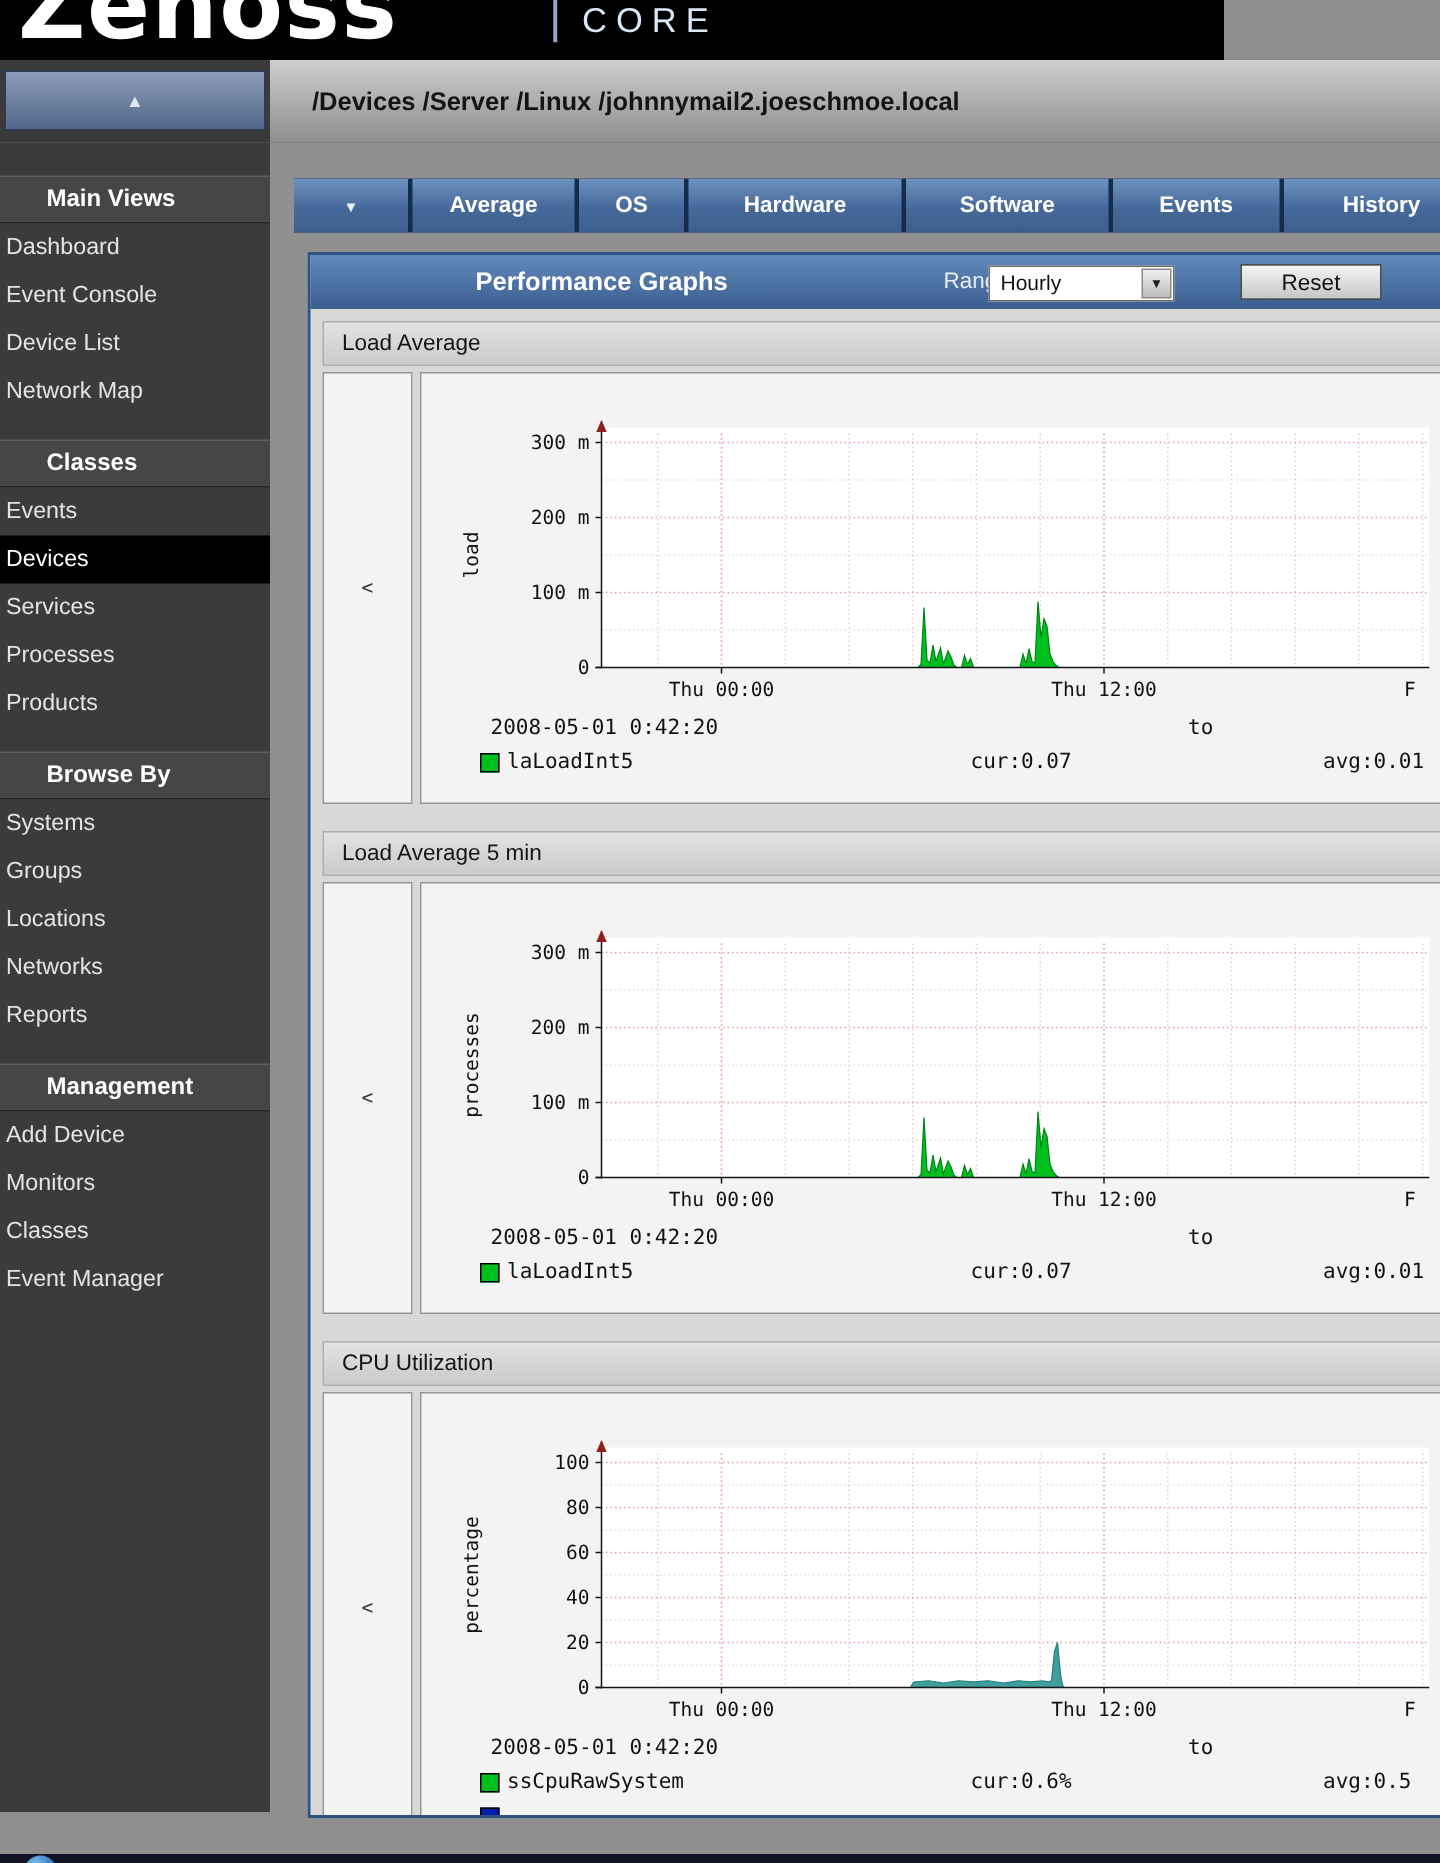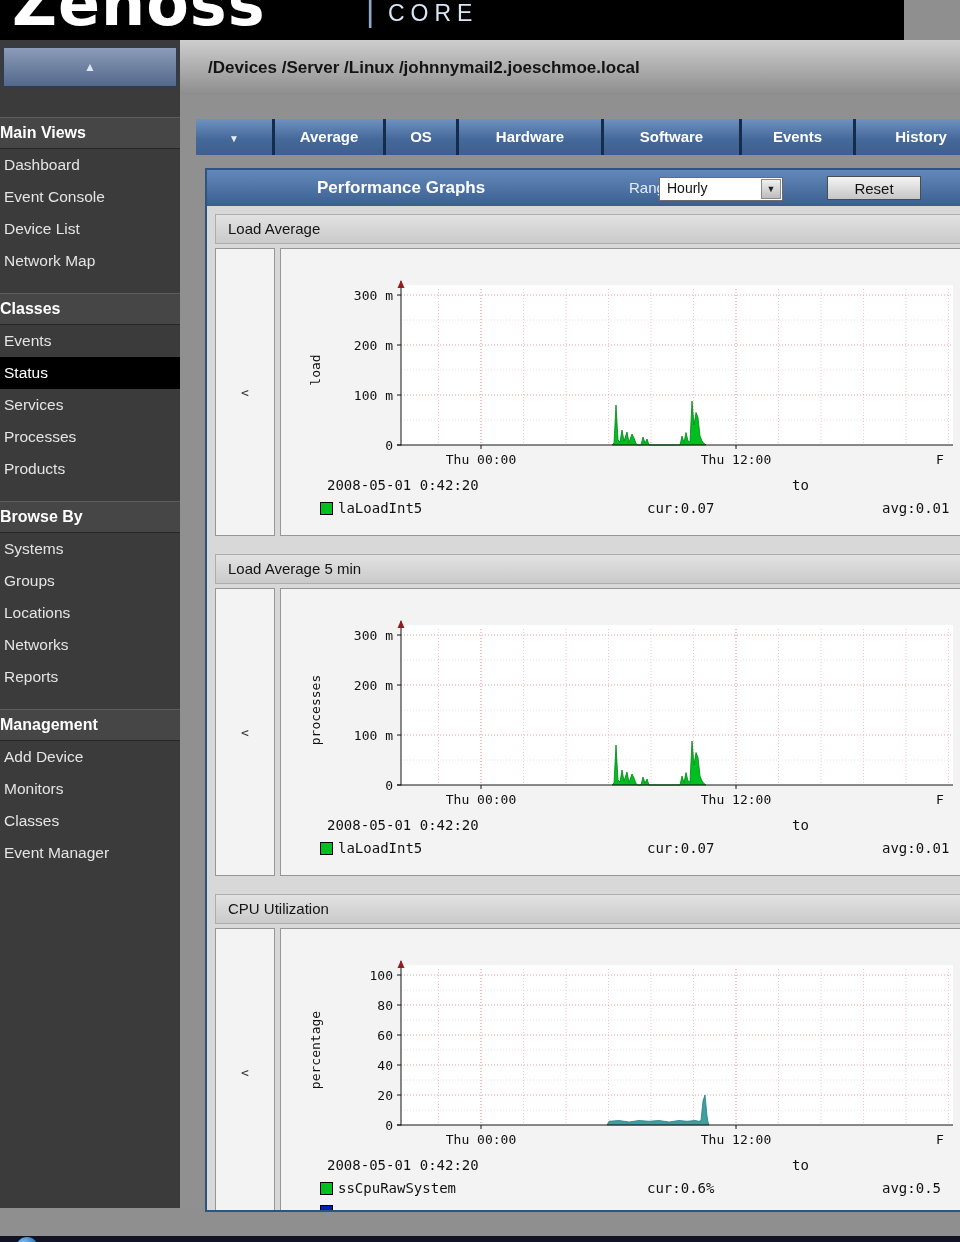--- a/index.html
+++ b/index.html
@@ -1,38 +1,38 @@
 <!DOCTYPE html>
 <html><head>
 <meta charset="utf-8">
 <style>
   html,body{margin:0;padding:0;background:#000;}
   #page{position:relative;width:960px;height:1242px;overflow:hidden;background:#8f8f8f;
         font-family:"Liberation Sans",sans-serif;}
 
   
-  .topbar{position:absolute;left:0;top:0;width:904px;height:40px;background:#000;overflow:hidden;z-index:5;}
+  .topbar{position:absolute;left:0;top:0;width:816px;height:40px;background:#000;overflow:hidden;z-index:5;}
   .logo{position:absolute;left:12px;top:-33px;font-size:62px;font-weight:bold;color:#fff;
         letter-spacing:1px;font-family:"DejaVu Sans",sans-serif;}
   .logo-sep{position:absolute;left:366px;top:-8px;font-size:32px;color:#8fa8c8;}
   .logo-core{position:absolute;left:388px;top:0;font-size:23px;color:#d9e6f5;letter-spacing:6px;}
 
   
   .crumbbar{position:absolute;left:180px;top:40px;width:780px;height:55px;
             background:linear-gradient(#cecece,#8d8d8d);border-bottom:1px solid #555;}
   .crumb{position:absolute;left:28px;top:50%;transform:translateY(-50%);
          font-size:17px;font-weight:bold;color:#141414;cursor:pointer;}
 
   
   .side-top{position:absolute;left:0;top:40px;width:180px;height:55px;background:#3b3b3b;}
   .collapse-btn{position:absolute;left:3px;top:7px;width:172px;height:38px;
                 background:linear-gradient(#8b9cb8,#53688b);border:1px solid #2c3c58;
                 text-align:center;line-height:38px;color:#dde6f2;font-size:12px;cursor:pointer;}
   .sidebar{position:absolute;left:0;top:95px;width:180px;height:1113px;background:#3b3b3b;}
-  .sec-h{height:30px;line-height:30px;padding-left:0;margin-top:16px;font-size:16px;font-weight:bold;
+  .sec-h{height:30px;line-height:30px;padding-left:31px;margin-top:16px;font-size:16px;font-weight:bold;
          color:#fff;background:#464646;border-top:1px solid #5d5d5d;border-bottom:1px solid #262626;}
   .sec-h.first{margin-top:22px;}
   .s-item{height:32px;line-height:32px;padding-left:4px;font-size:15.5px;color:#e4e4e4;cursor:pointer;}
   .s-item.sel{background:#000;color:#fff;}
 
   
   .main{position:absolute;left:180px;top:95px;width:780px;height:1113px;background:#909090;}
   .tabstrip{position:absolute;left:16px;top:24px;width:764px;height:36px;background:#152d4d;
             display:flex;overflow:hidden;}
   .tab{height:36px;margin-right:3px;flex:0 0 auto;cursor:pointer;
@@ -106,21 +106,21 @@
   </div>
   <div class="sidebar">
     <div class="sec-h first">Main Views</div>
     <div class="s-item">Dashboard</div>
     <div class="s-item">Event Console</div>
     <div class="s-item">Device List</div>
     <div class="s-item">Network Map</div>
 
     <div class="sec-h">Classes</div>
     <div class="s-item">Events</div>
-    <div class="s-item sel">Status</div>
+    <div class="s-item sel">Devices</div>
     <div class="s-item">Services</div>
     <div class="s-item">Processes</div>
     <div class="s-item">Products</div>
 
     <div class="sec-h">Browse By</div>
     <div class="s-item">Systems</div>
     <div class="s-item">Groups</div>
     <div class="s-item">Locations</div>
     <div class="s-item">Networks</div>
     <div class="s-item">Reports</div>

